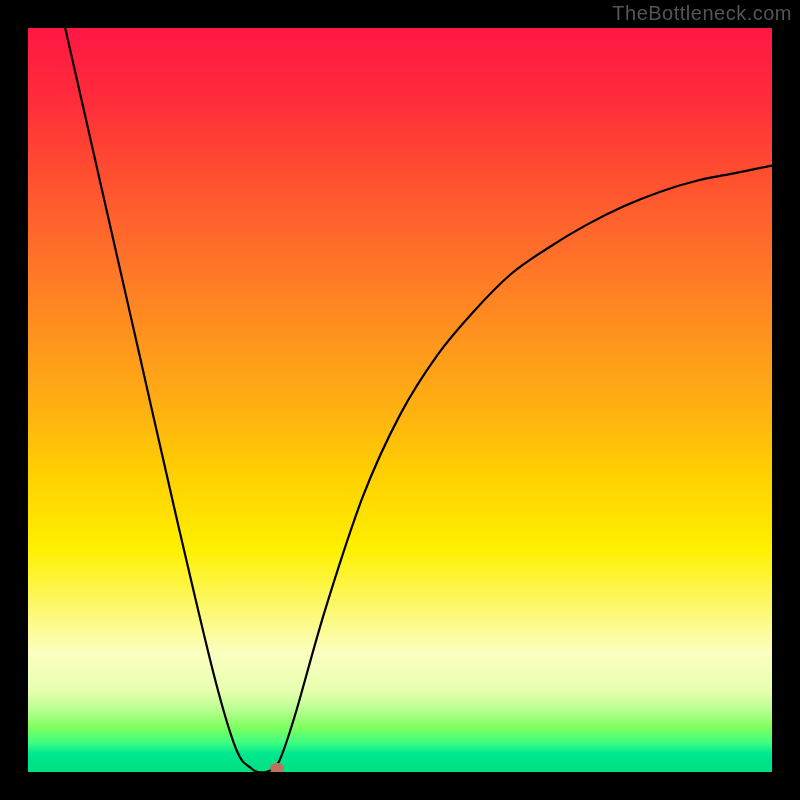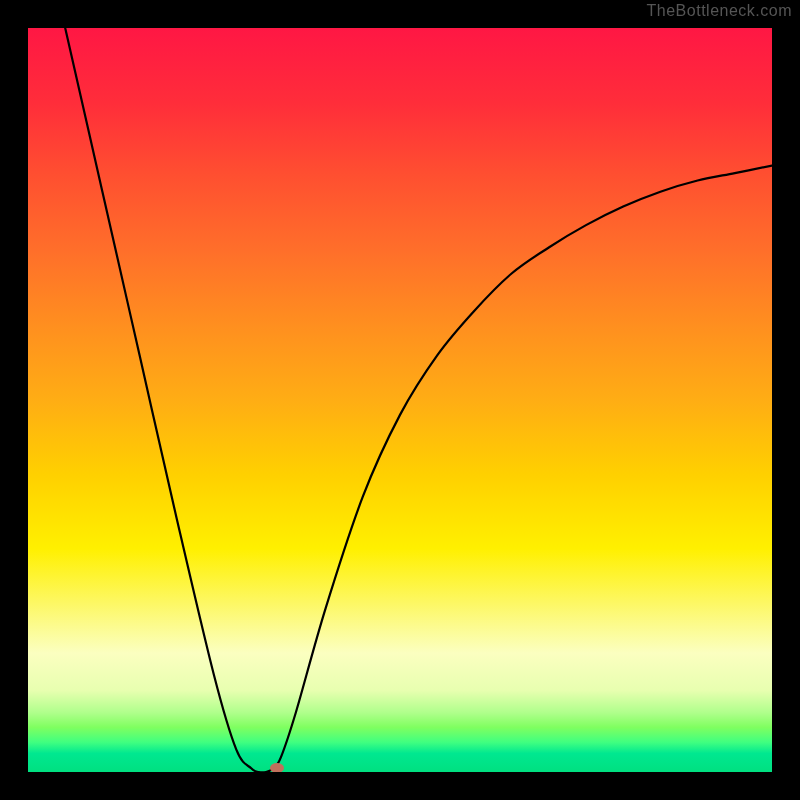--- a/index.html
+++ b/index.html
@@ -8,21 +8,21 @@
     height: 800px;
     background: #000;
     position: relative;
     font-family: Arial, sans-serif;
   }
   .watermark {
     position: absolute;
     top: 2px;
     right: 8px;
     color: #555;
-    font-size: 16px;
+    font-size: 20px;
     font-weight: 500;
     z-index: 10;
     letter-spacing: 0.5px;
   }
   .plot-area {
     position: absolute;
     top: 28px;
     left: 28px;
     width: 744px;
     height: 744px;

